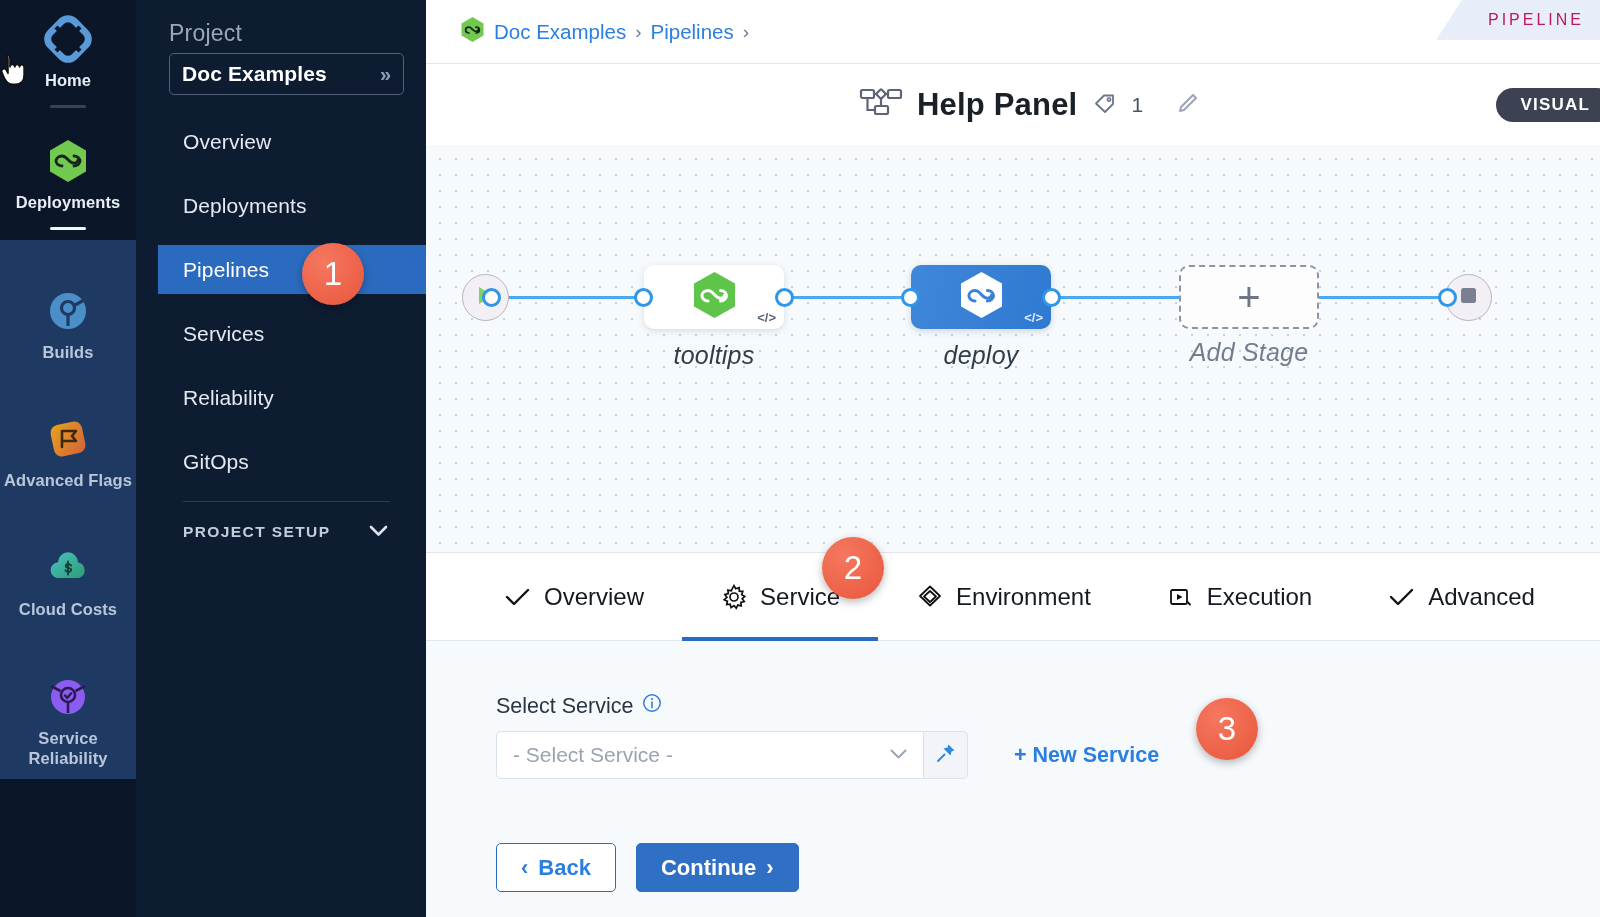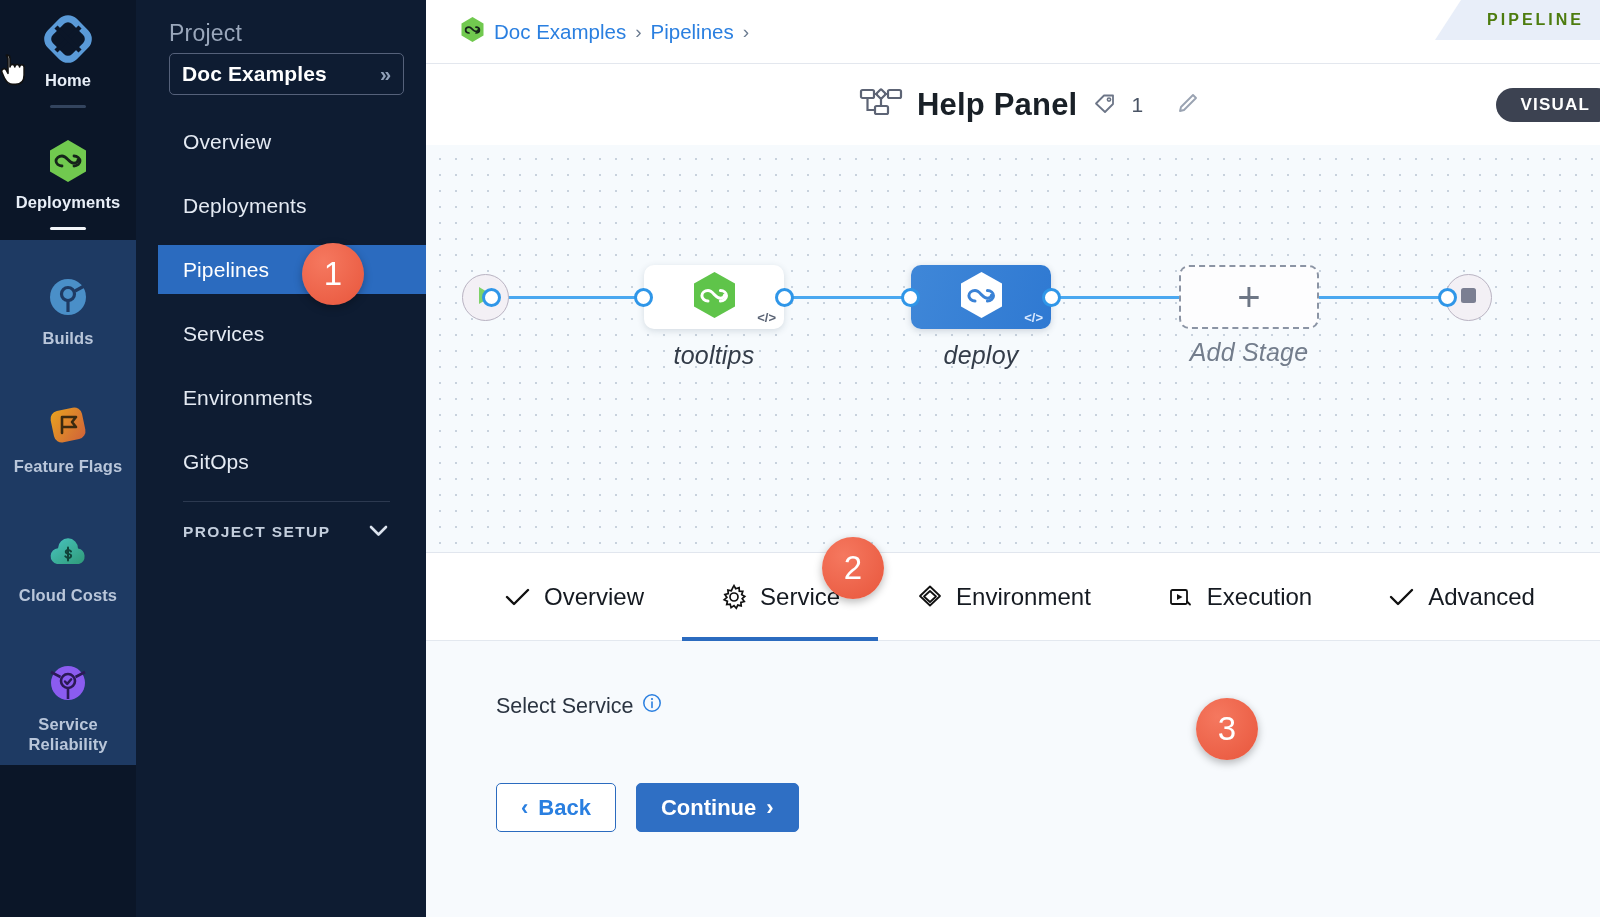--- a/index.html
+++ b/index.html
@@ -74,22 +74,22 @@
   .breadcrumb {
     height: 63px; display: flex; align-items: center; gap: 9px;
     padding-left: 34px; background: #ffffff; position: relative;
   }
   .bc-link { color: #2a7fe0; font-size: 20.5px; }
   .bc-sep { color: #6b7b90; font-size: 19px; }
 
   .ribbon {
     position: absolute; right: 0; top: 0; height: 40px;
     background: #e8eef9; display: flex; align-items: center;
-    padding: 0 16px 0 26px; color: #4d7c0f; font-size: 16px;
-    font-weight: 700; letter-spacing: 3px;
+    padding: 0 16px 0 26px; color: #be185d; font-size: 16px;
+    font-weight: 400; letter-spacing: 3px;
   }
   .ribbon::before {
     content: ""; position: absolute; left: -26px; top: 0;
     border-style: solid; border-width: 0 0 40px 26px;
     border-color: transparent transparent #e8eef9 transparent;
   }
 
   .titlebar {
     height: 82px; border-top: 1px solid #e3e7ee;
     display: flex; align-items: center; padding-left: 34px; gap: 14px;
@@ -222,21 +222,21 @@
         <svg width="48" height="48" viewBox="0 0 48 48">
           <polygon points="24,3 42,13.5 42,34.5 24,45 6,34.5 6,13.5" fill="#71c94f"></polygon>
           <path d="M18 29c-3.3 0-6-2.3-6-5s2.7-5 6-5c2.6 0 3.8 1.3 6 3.6 2.2 2.3 3.4 3.6 6 3.6 2.3 0 4-1.6 4-3.2" fill="none" stroke="#16241a" stroke-width="2.8" stroke-linecap="round"></path>
           <path d="M30 29c3.3 0 6-2.3 6-5s-2.7-5-6-5" fill="none" stroke="#16241a" stroke-width="2.8" stroke-linecap="round"></path>
         </svg>
       </span>
       <span class="rail-label">Deployments</span>
       <span class="rail-underline bright"></span>
     </div>
 
-    <div class="rail-item light" style="padding-top:32px;padding-bottom:24px;">
+    <div class="rail-item light" style="padding-top:46px;padding-bottom:24px;">
       <span class="rail-ico">
         <svg width="46" height="46" viewBox="0 0 46 46">
           <circle cx="23" cy="23" r="18" fill="#4a8fc8"></circle>
           <circle cx="23" cy="20" r="6.5" fill="none" stroke="#1e3a63" stroke-width="3.2"></circle>
           <path d="M23 26 L23 38" stroke="#1e3a63" stroke-width="3.2"></path>
           <path d="M30 17 L41 11" stroke="#1e3a63" stroke-width="3.2"></path>
         </svg>
       </span>
       <span class="rail-label">Builds</span>
     </div>
@@ -247,21 +247,21 @@
           <defs>
               <linearGradient id="ffg" x1="0" y1="0" x2="1" y2="1">
             <stop offset="0" stop-color="#e8a21f"></stop>
                 <stop offset="1" stop-color="#d0623a"></stop>
           </linearGradient>
             </defs>
           <rect x="7" y="7" width="32" height="32" rx="8" fill="url(#ffg)" transform="rotate(-12 23 23)"></rect>
           <path d="M17 31 L17 15 L31 15 L27 20 L31 25 L17 25" fill="none" stroke="#3b2a10" stroke-width="2.6" stroke-linejoin="round" stroke-linecap="round"></path>
         </svg>
       </span>
-      <span class="rail-label">Feature Flags</span>
+      <span class="rail-label">Advanced Flags</span>
     </div>
 
     <div class="rail-item light" style="padding-top:28px;padding-bottom:24px;">
       <span class="rail-ico">
         <svg width="46" height="46" viewBox="0 0 46 46">
           <defs>
               <linearGradient id="ccg" x1="0" y1="0" x2="1" y2="1">
             <stop offset="0" stop-color="#49c4c0"></stop>
                 <stop offset="1" stop-color="#2f9a78"></stop>
           </linearGradient>
@@ -307,21 +307,21 @@
       <div class="nav-item">
           <span>Deployments</span>
         </div>
       <div class="nav-item active">
           <span>Pipelines</span>
         </div>
       <div class="nav-item">
           <span>Services</span>
         </div>
       <div class="nav-item">
-          <span>Environments</span>
+          <span>Reliability</span>
         </div>
       <div class="nav-item">
           <span>GitOps</span>
         </div>
     </div>
 
     <div class="nav-sep"></div>
     <div class="proj-setup">
       <span>PROJECT SETUP</span>
       <span class="chev-d">
@@ -495,20 +495,41 @@
         <span>Select Service</span>
         <span>
           <svg width="20" height="20" viewBox="0 0 20 20">
             <circle cx="10" cy="10" r="8.2" fill="none" stroke="#2a7fe0" stroke-width="1.5"></circle>
             <circle cx="10" cy="6" r="1.1" fill="#2a7fe0"></circle>
             <path d="M10 9 L10 14.5" stroke="#2a7fe0" stroke-width="1.6" stroke-linecap="round"></path>
           </svg>
         </span>
       </div>
 
+      <div class="row">
+        <div class="select-wrap">
+          <div class="select-box">
+            <span>- Select Service -</span>
+            <span class="chev">
+              <svg width="17" height="11" viewBox="0 0 17 11">
+                  <path d="M1.5 1.5 L8.5 8.5 L15.5 1.5" fill="none" stroke="#9aa3b0" stroke-width="1.9" stroke-linecap="round" stroke-linejoin="round"></path>
+                </svg>
+            </span>
+          </div>
+          <div class="pin-btn">
+            <span>
+              <svg width="22" height="22" viewBox="0 0 22 22">
+                <path d="M13.5 2.5 L19.5 8.5 L16.5 9.5 L15.5 13.5 L8.5 6.5 L12.5 5.5 z" fill="#2f8ae0"></path>
+                <path d="M9.5 12.5 L3 19" stroke="#2f8ae0" stroke-width="1.9" stroke-linecap="round"></path>
+              </svg>
+            </span>
+          </div>
+        </div>
+        <span class="new-service">+ New Service</span>
+      </div>
 
       <div class="btn-row">
         <div class="btn secondary">
           <span>‹</span>
           <span>Back</span>
         </div>
         <div class="btn primary">
           <span>Continue</span>
           <span>›</span>
         </div>

